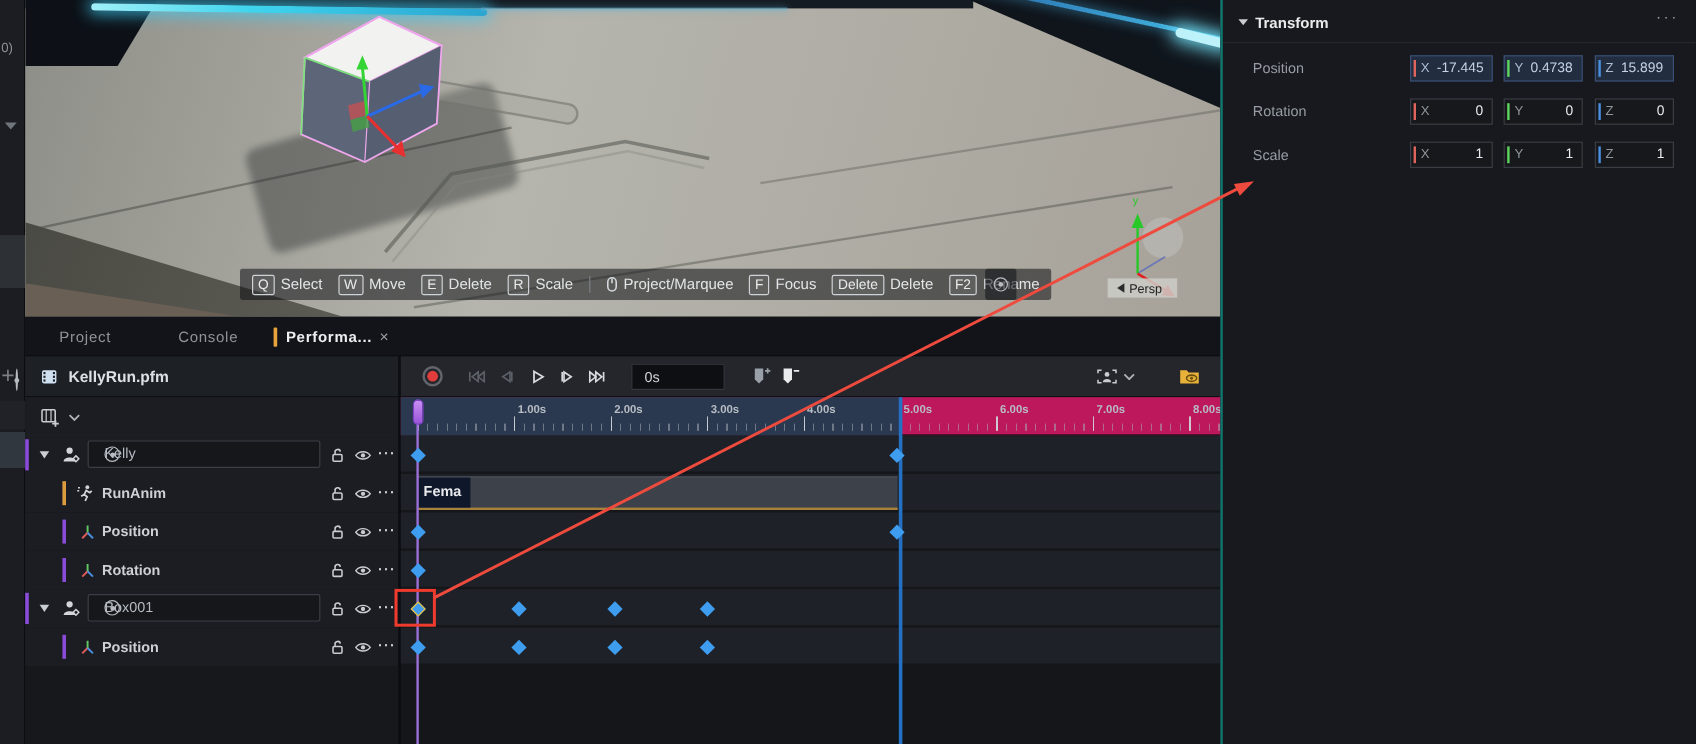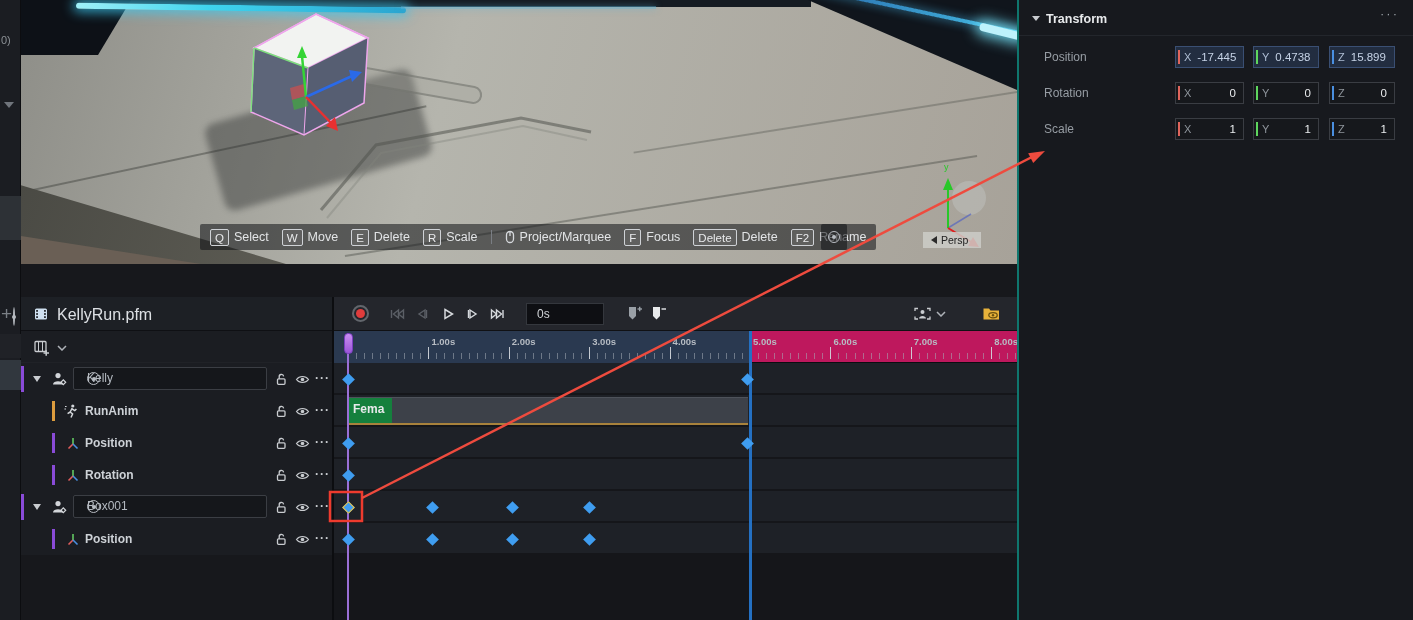--- a/index.html
+++ b/index.html
@@ -71,21 +71,21 @@
     border-bottom:1px solid #0c0d10; display:flex; }
   .tab { height:33px; display:flex; align-items:center; justify-content:center; cursor:default; }
   .tab-label { color:#8e939a; font-size:12.5px; letter-spacing:.6px; }
   .tab.active .tab-label { color:#eceef0; font-weight:bold; }
   .tab-accent { width:3px; height:16px; border-radius:1px; background:#e8a33d; margin-right:7px; }
   .tab-close { color:#9aa0a6; font-size:13px; margin-left:6px; }
 
   .left-col { position:absolute; left:0; top:33px; width:311px; height:323px; }
   .file-row { position:absolute; left:0; top:0; width:311px; height:34px; background:#1d2025;
     border-bottom:1px solid #0f1014; }
-  .file-name { position:absolute; left:36px; top:9px; font-size:16px; font-weight:normal; color:#dde0e4; }
+  .file-name { position:absolute; left:36px; top:9px; font-size:13px; font-weight:bold; color:#dde0e4; }
   .file-ico { position:absolute; left:12px; top:9px; }
   .file-target { position:absolute; right:8px; top:11px; }
   .tl-toolbar { position:absolute; left:0; top:34px; width:311px; height:32px; background:#1b1d22;
     border-bottom:1px solid #202227; }
   .addtrack-ico { position:absolute; left:12px; top:8px; }
   .toolbar-chev { position:absolute; left:36px; top:14px; }
 
   .trk-row { position:absolute; left:0; width:311px; height:32px; background:#1b1d22; }
   .acc-top { position:absolute; left:0; top:3px; width:3px; height:26px; }
   .acc-child { position:absolute; left:31px; top:6px; width:3px; height:20px; }
@@ -130,21 +130,21 @@
   .ruler-hl { position:absolute; left:0; top:0; width:416px; height:32px; background:#2a3950; }
   .ticks-minor { position:absolute; left:14px; right:2px; bottom:3px; height:6px;
     background:repeating-linear-gradient(to right,rgba(165,172,182,.55) 0 1px,transparent 1px 8.04px); }
   .ticks-major { position:absolute; left:14px; right:2px; bottom:3px; height:12px;
     background:repeating-linear-gradient(to right,rgba(210,214,220,.9) 0 1px,transparent 1px 80.4px); }
   .rlabel { position:absolute; top:5px; font-size:9.5px; font-weight:bold; color:#b7bcc3; }
 
   .tl-rowbg { position:absolute; left:0; width:685px; height:30px; background:#1e2127; }
   .clip { position:absolute; top:100px; height:28px; background:#3d4149; border-top:1px solid #4e525a;
     border-bottom:2px solid #a8823c; display:flex; z-index:1; }
-  .clip-head { height:100%; background:#15803d; overflow:hidden; white-space:nowrap;
+  .clip-head { height:100%; background:#0f172a; overflow:hidden; white-space:nowrap;
     font-size:12px; font-weight:bold; color:#e8eaec; padding:4px 0 0 5px; }
   .clip-body { flex:1; display:flex; align-items:center; justify-content:center;
     font-size:11px; font-weight:bold; color:#d8dbde; }
   .ph-line { position:absolute; z-index:2; }
   .ph-purple { top:36px; height:287px; width:2px; background:#9a6fd6; }
   .ph-marker { position:absolute; top:36px; width:9px; height:21px; border-radius:4px;
     background:linear-gradient(#c98ef2,#9a55d8); border:1px solid #7a3fc0; z-index:3; }
   .ph-blue { top:34px; height:289px; width:3px; background:#2470c2; }
   #kf-layer { position:absolute; left:0; top:66px; width:685px; height:192px; z-index:3; }
   .kf { position:absolute; width:9px; height:9px; background:#3f9df0; transform:rotate(45deg); }
@@ -279,20 +279,33 @@
         <span class="keycap">F2</span>
         <span>Rename</span>
         </span>
     </div>
     <div class="hint-extra">
       <span class="target-ico"></span>
     </div>
   </div>
 
   <div class="bottom-panel">
+    <div class="tabbar">
+      <div class="tab" style="width:100px">
+        <span class="tab-label">Project</span>
+        </div>
+      <div class="tab" style="width:105px">
+        <span class="tab-label">Console</span>
+        </div>
+      <div class="tab active" style="width:100px">
+        <span class="tab-accent"></span>
+        <span class="tab-label">Performa...</span>
+        <span class="tab-close">×</span>
+        </div>
+    </div>
 
     <div class="left-col">
       <div class="file-row">
         <svg class="file-ico" width="16" height="16">
           <rect x="2" y="2.5" width="12" height="11" rx="1.5" fill="#cfe0f0"></rect>
           <rect x="3.2" y="4" width="1.7" height="1.8" fill="#1d2025"></rect>
             <rect x="3.2" y="7.1" width="1.7" height="1.8" fill="#1d2025"></rect>
           <rect x="3.2" y="10.2" width="1.7" height="1.8" fill="#1d2025"></rect>
           <rect x="11.1" y="4" width="1.7" height="1.8" fill="#1d2025"></rect>
             <rect x="11.1" y="7.1" width="1.7" height="1.8" fill="#1d2025"></rect>

